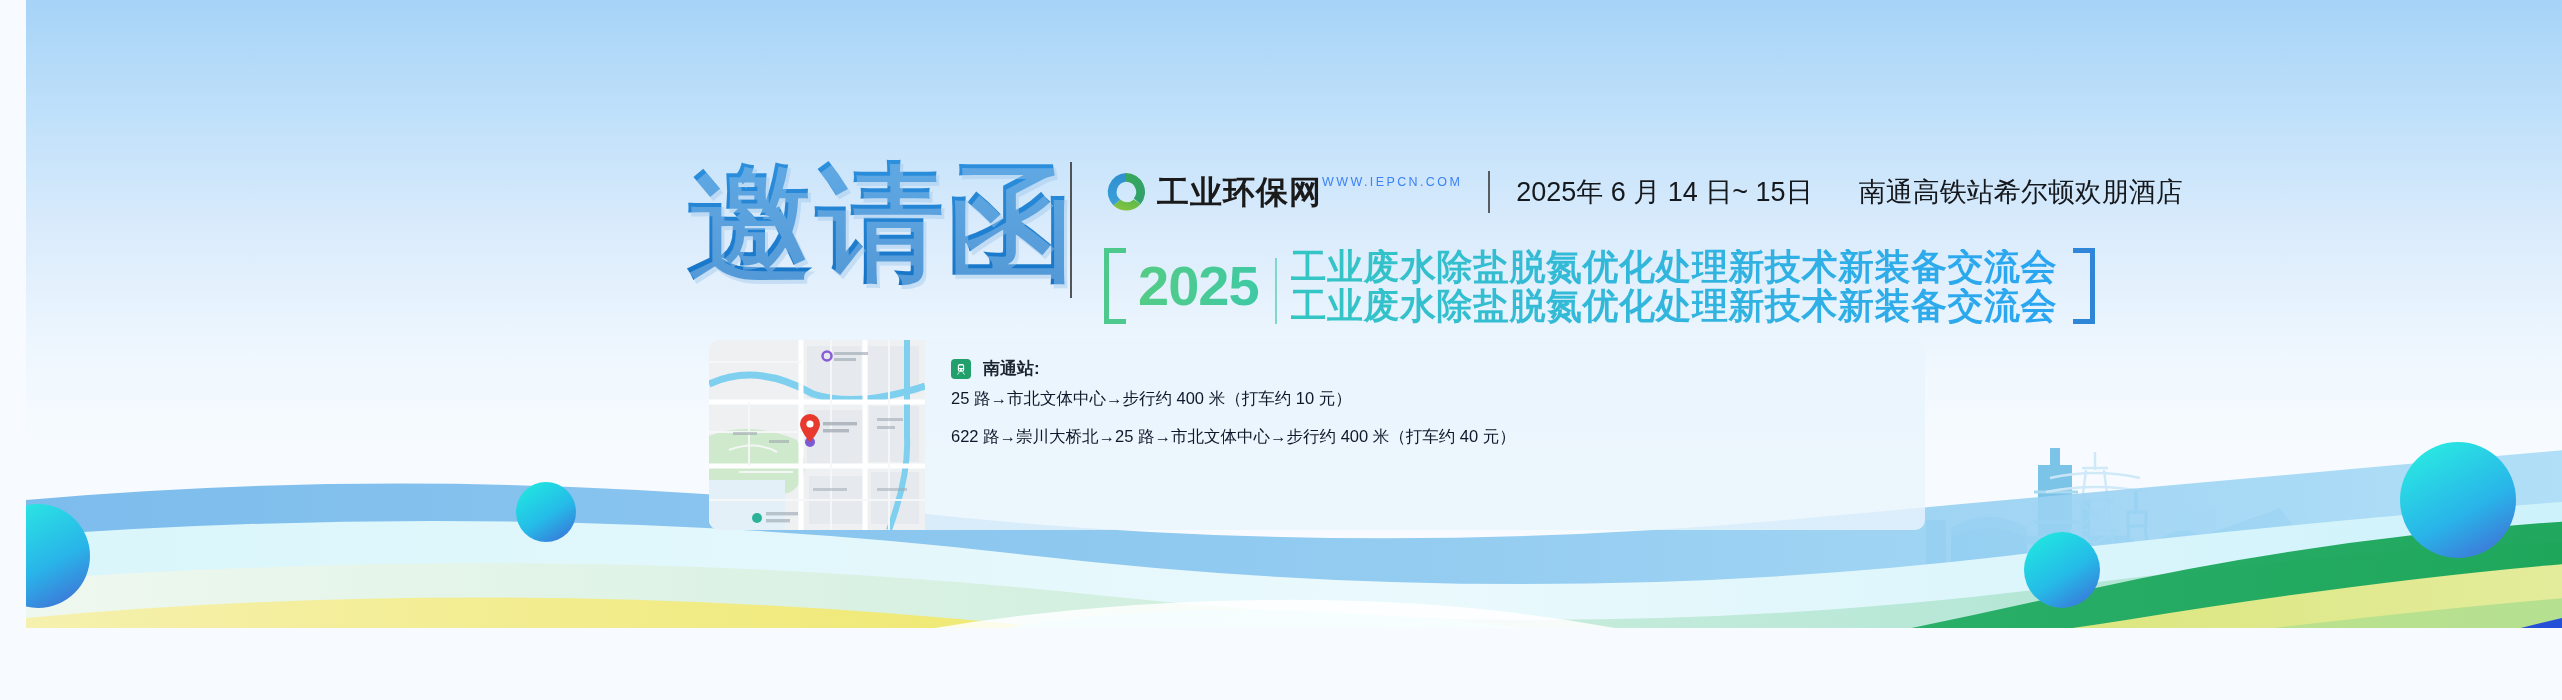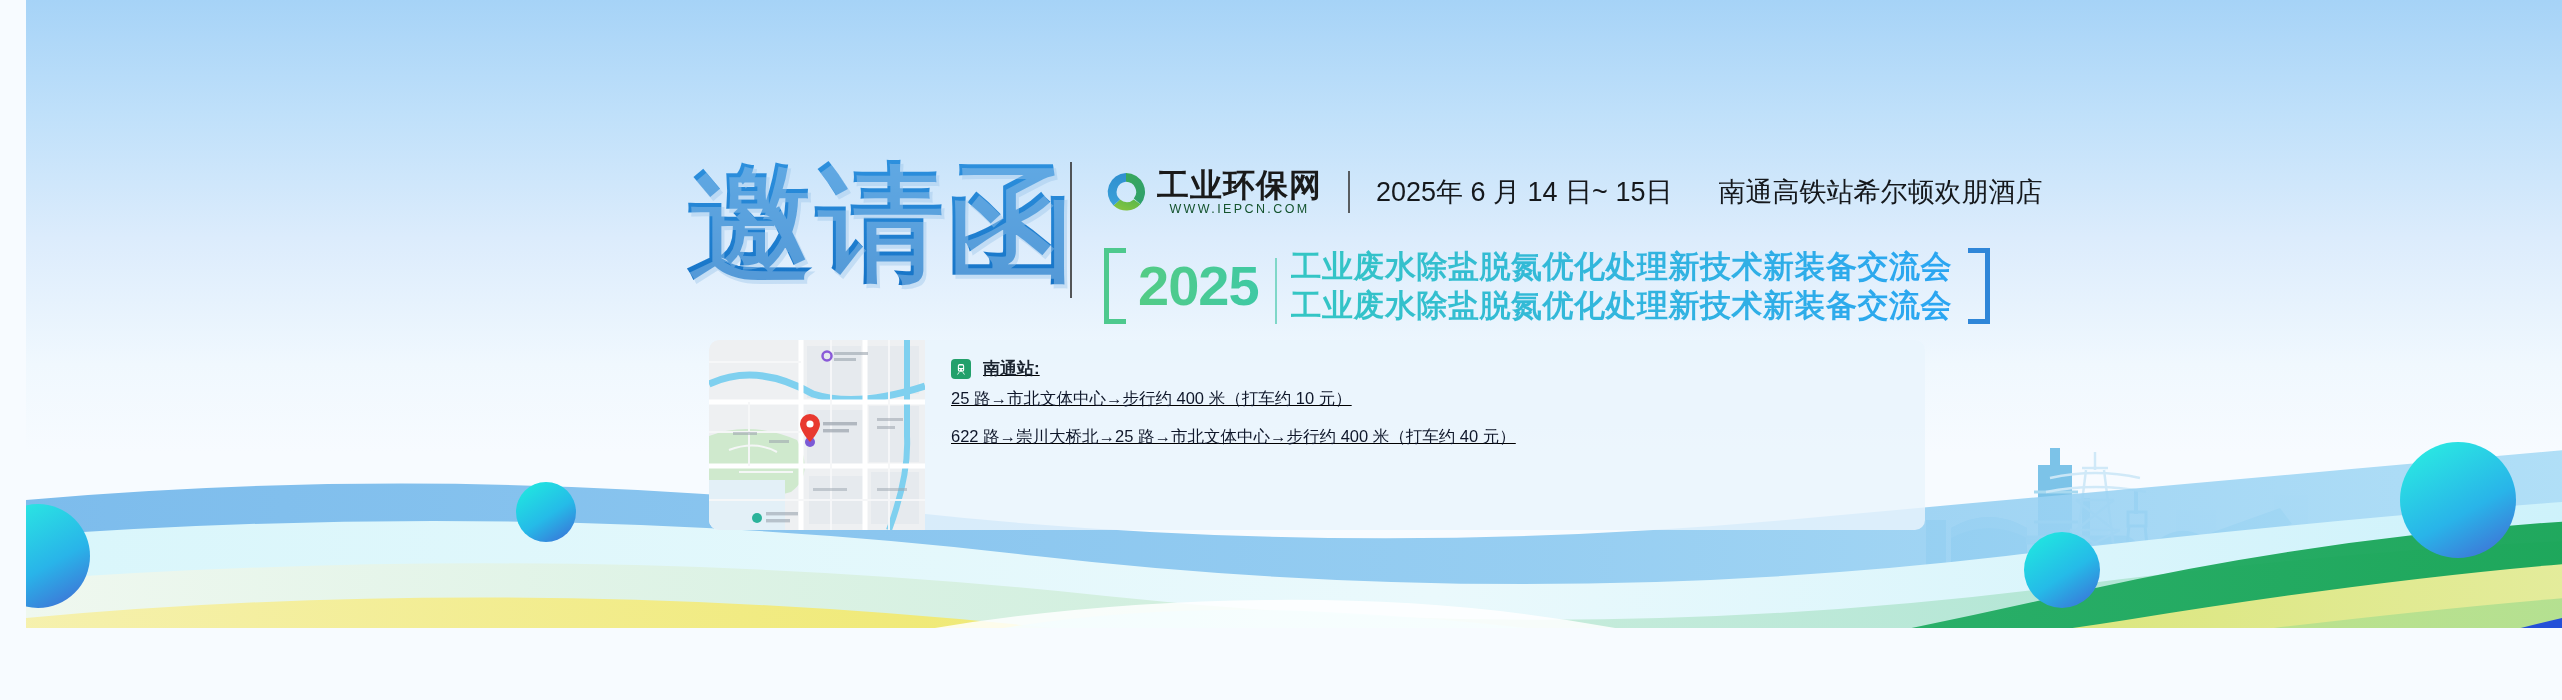--- a/index.html
+++ b/index.html
@@ -35,27 +35,27 @@
     white-space:nowrap;
   }
   .vdivider{
     position:absolute;left:384px;top:14px;width:2px;height:136px;
     background:#3a3a3a;opacity:.85;
   }
 
   
   .orgrow{position:absolute;left:418px;top:18px;display:flex;align-items:center;gap:0;height:52px;}
   .logo-mark{width:44px;height:44px;flex:0 0 44px;}
-  .logo-text{margin-left:9px;display:flex;flex-direction:column;justify-content:center;}
+  .logo-text{margin-left:9px;display:flex;flex-direction:row;justify-content:center;}
   .logo-cn{
     font-size:32px;line-height:34px;font-weight:bold;color:#1a1a1a;
     letter-spacing:1px;white-space:nowrap;
   }
   .logo-url{
-    font-size:12.5px;line-height:15px;color:#14532d;letter-spacing:2.4px;
+    font-size:12.5px;line-height:15px;color:#3b82f6;letter-spacing:2.4px;
     text-align:center;white-space:nowrap;
   }
   .sep{
     width:2px;height:42px;background:#3a3a3a;opacity:.8;margin:0 26px;
   }
   .meta{
     font-size:27px;line-height:30px;color:#15181c;white-space:nowrap;font-weight:500;
   }
   .meta.venue{margin-left:46px;text-align:right;}
 
@@ -74,21 +74,21 @@
     font-size:56px;line-height:76px;font-weight:bold;letter-spacing:-1px;
     margin:0 16px 0 12px;
     background:linear-gradient(100deg,#55cc83 0%,#3ec9a6 100%);
     -webkit-background-clip:text;background-clip:text;
     -webkit-text-fill-color:transparent;color:#45c996;
     white-space:nowrap;
   }
   .titlesep{width:2px;height:66px;background:#7fd7c8;margin-right:14px;}
   .titles{display:flex;flex-direction:column;justify-content:center;gap:3px;}
   .tline{
-    font-size:31px;line-height:36px;font-weight:bold;letter-spacing:.5px;
+    font-size:36px;line-height:36px;font-weight:bold;letter-spacing:.5px;
     white-space:nowrap;
     background:linear-gradient(90deg,#34c6c3 0%,#32b6dd 48%,#2aa5f2 100%);
     -webkit-background-clip:text;background-clip:text;
     -webkit-text-fill-color:transparent;color:#2fb4d8;
   }
   .confblock .bracket.right{margin-left:16px;}
 
   
   .card{
     position:absolute;left:683px;top:340px;width:1216px;height:190px;
@@ -97,21 +97,21 @@
     display:flex;align-items:stretch;overflow:hidden;
   }
   .mapbox{
     width:216px;flex:0 0 216px;height:190px;position:relative;overflow:hidden;
     border-radius:10px 0 0 10px;background:#eef1f4;
   }
   .mapbox svg{display:block;}
   .routes{
     flex:1;padding:18px 0 0 26px;display:flex;flex-direction:column;gap:2px;
   }
-  .route{margin-bottom:7px;text-decoration:underline;}
+  .route{margin-bottom:7px;}
   .rhead{display:flex;align-items:center;gap:12px;height:22px;}
   .ricon{
     width:20px;height:20px;flex:0 0 20px;border-radius:4px;
     display:flex;align-items:center;justify-content:center;
   }
   .ricon svg{display:block;}
   .rtitle{font-size:17px;line-height:20px;font-weight:bold;color:#1b2430;white-space:nowrap;}
   .rdetail{
     font-size:16.5px;line-height:22px;color:#0f172a;margin-top:7px;white-space:nowrap;
   }

